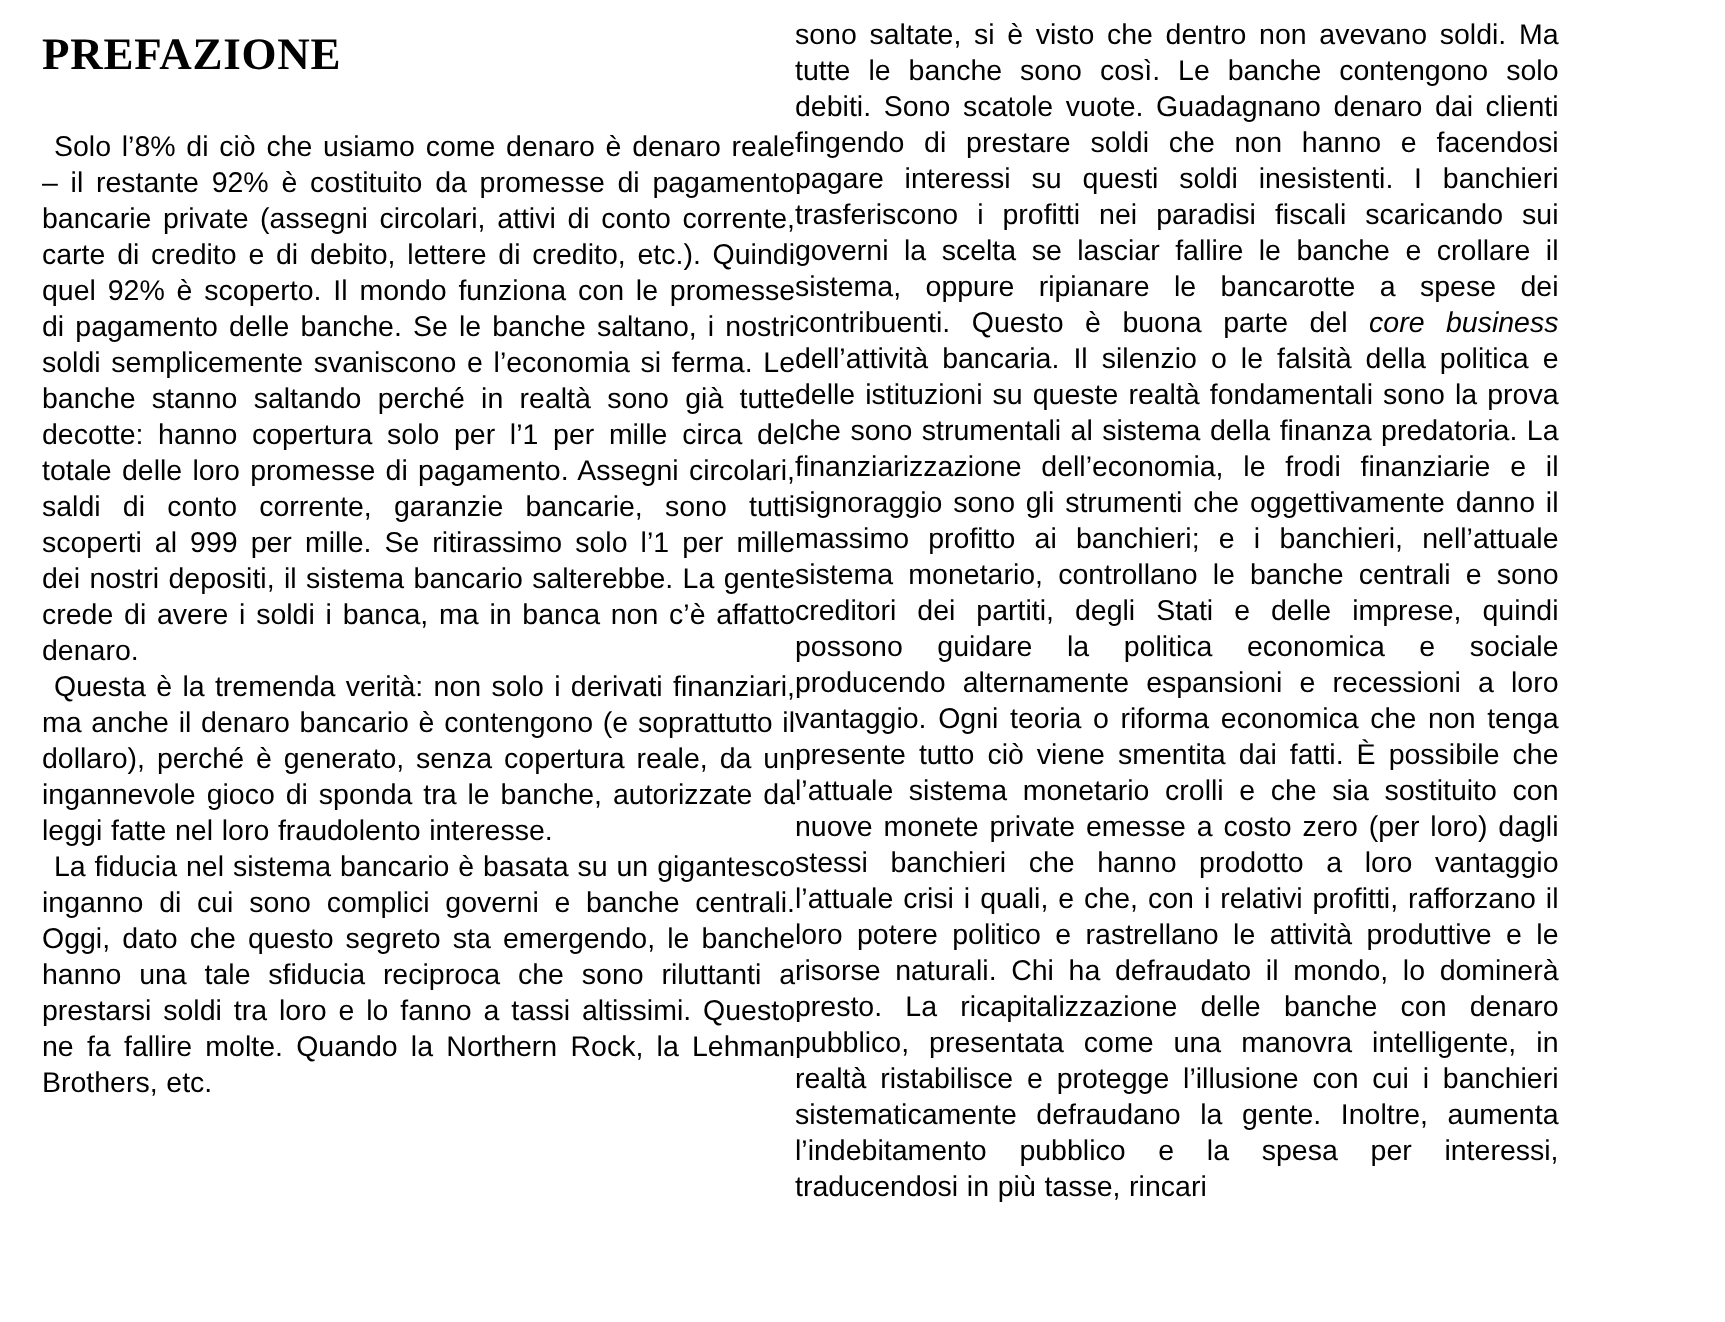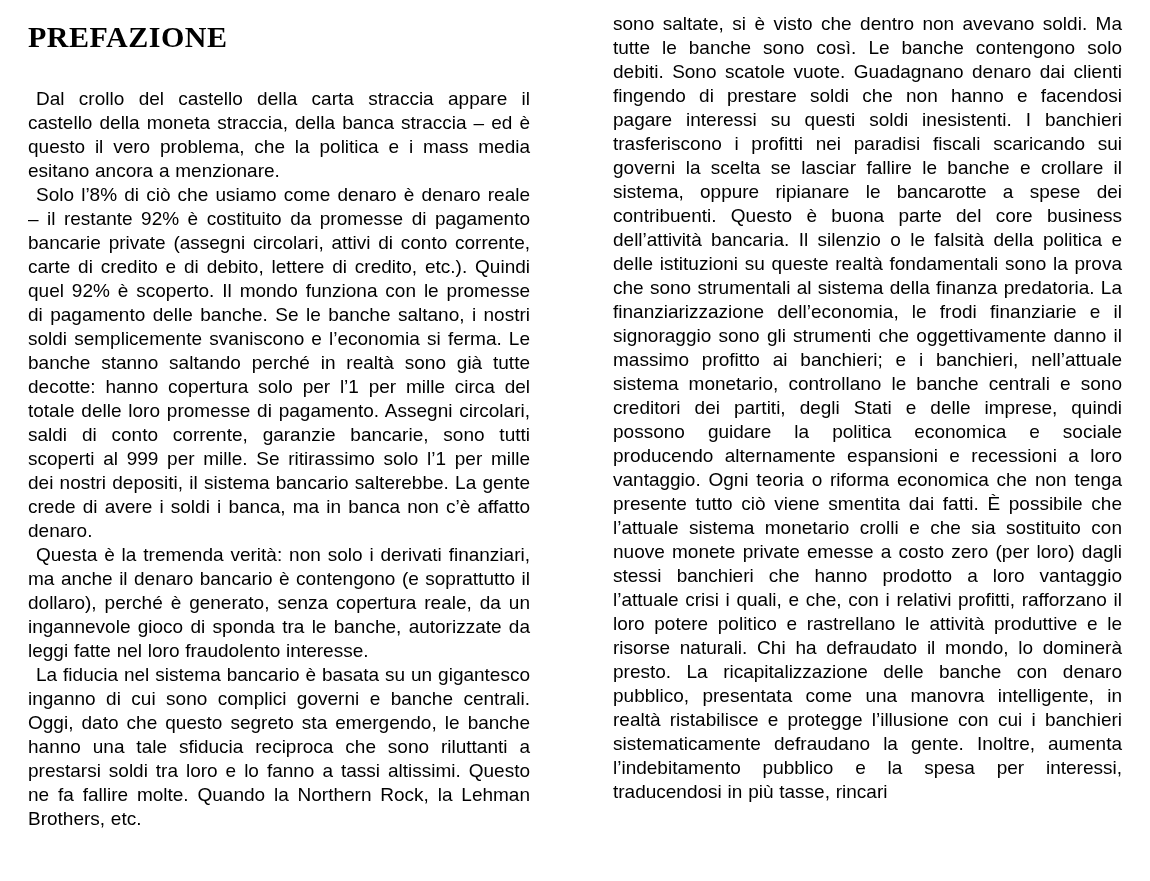--- a/index.html
+++ b/index.html
@@ -12,21 +12,20 @@
     height: 881px;
     overflow: hidden;
     color: #000000;
   }
   .page {
     box-sizing: border-box;
     width: 1150px;
     height: 881px;
     padding: 12px 16px 0 28px;
     display: flex;
-    gap: 83px;
     background: #ffffff;
   }
   .col {
     box-sizing: border-box;
   }
   .col-left  { width: 502px; }
   .col-right { width: 509px; }
   .title {
     font-family: "Liberation Serif", "DejaVu Serif", serif;
     font-weight: bold;
@@ -43,29 +42,29 @@
     text-align: justify;
     margin: 0;
     text-indent: 8px;
     color: #000000;
     word-spacing: 0.5px;
   }
   .para.cont {
     text-indent: 0;
   }
   .italic {
+    font-style: italic;
   }
 </style>
 </head>
 <body>
 
 <div class="page">
   <div class="col col-left">
     <h1 class="title">PREFAZIONE</h1>
-    <p class="para">Dal crollo del castello della carta straccia appare il castello della moneta straccia, della banca straccia – ed è questo il vero problema, che la politica e i mass media esitano ancora a menzionare.</p>
     <p class="para">Solo l’8% di ciò che usiamo come denaro è denaro reale – il restante 92% è costituito da promesse di pagamento bancarie private (assegni circolari, attivi di conto corrente, carte di credito e di debito, lettere di credito, etc.). Quindi quel 92% è scoperto. Il mondo funziona con le promesse di pagamento delle banche. Se le banche saltano, i nostri soldi semplicemente svaniscono e l’economia si ferma. Le banche stanno saltando perché in realtà sono già tutte decotte: hanno copertura solo per l’1 per mille circa del totale delle loro promesse di pagamento. Assegni circolari, saldi di conto corrente, garanzie bancarie, sono tutti scoperti al 999 per mille. Se ritirassimo solo l’1 per mille dei nostri depositi, il sistema bancario salterebbe. La gente crede di avere i soldi i banca, ma in banca non c’è affatto denaro.</p>
     <p class="para">Questa è la tremenda verità: non solo i derivati finanziari, ma anche il denaro bancario è contengono (e soprattutto il dollaro), perché è generato, senza copertura reale, da un ingannevole gioco di sponda tra le banche, autorizzate da leggi fatte nel loro fraudolento interesse.</p>
     <p class="para">La fiducia nel sistema bancario è basata su un gigantesco inganno di cui sono complici governi e banche centrali. Oggi, dato che questo segreto sta emergendo, le banche hanno una tale sfiducia reciproca che sono riluttanti a prestarsi soldi tra loro e lo fanno a tassi altissimi. Questo ne fa fallire molte. Quando la Northern Rock, la Lehman Brothers, etc.</p>
   </div>
 
   <div class="col col-right">
     <p class="para cont"><span>sono saltate, si è visto che dentro non avevano soldi. Ma tutte le banche sono così. Le banche contengono solo debiti. Sono scatole vuote. Guadagnano denaro dai clienti fingendo di prestare soldi che non hanno e facendosi pagare interessi su questi soldi inesistenti. I banchieri trasferiscono i profitti nei paradisi fiscali scaricando sui governi la scelta se lasciar fallire le banche e crollare il sistema, oppure ripianare le bancarotte a spese dei contribuenti. Questo è buona parte del </span><span class="italic">core business</span><span> dell’attività bancaria. Il silenzio o le falsità della politica e delle istituzioni su queste realtà fondamentali sono la prova che sono strumentali al sistema della finanza predatoria. La finanziarizzazione dell’economia, le frodi finanziarie e il signoraggio sono gli strumenti che oggettivamente danno il massimo profitto ai banchieri; e i banchieri, nell’attuale sistema monetario, controllano le banche centrali e sono creditori dei partiti, degli Stati e delle imprese, quindi possono guidare la politica economica e sociale producendo alternamente espansioni e recessioni a loro vantaggio. Ogni teoria o riforma economica che non tenga presente tutto ciò viene smentita dai fatti. È possibile che l’attuale sistema monetario crolli e che sia sostituito con nuove monete private emesse a costo zero (per loro) dagli stessi banchieri che hanno prodotto a loro vantaggio l’attuale crisi i quali, e che, con i relativi profitti, rafforzano il loro potere politico e rastrellano le attività produttive e le risorse naturali. Chi ha defraudato il mondo, lo dominerà presto. La ricapitalizzazione delle banche con denaro pubblico, presentata come una manovra intelligente, in realtà ristabilisce e protegge l’illusione con cui i banchieri sistematicamente defraudano la gente. Inoltre, aumenta l’indebitamento pubblico e la spesa per interessi, traducendosi in più tasse, rincari</span></p>
   </div>
 </div>
 

